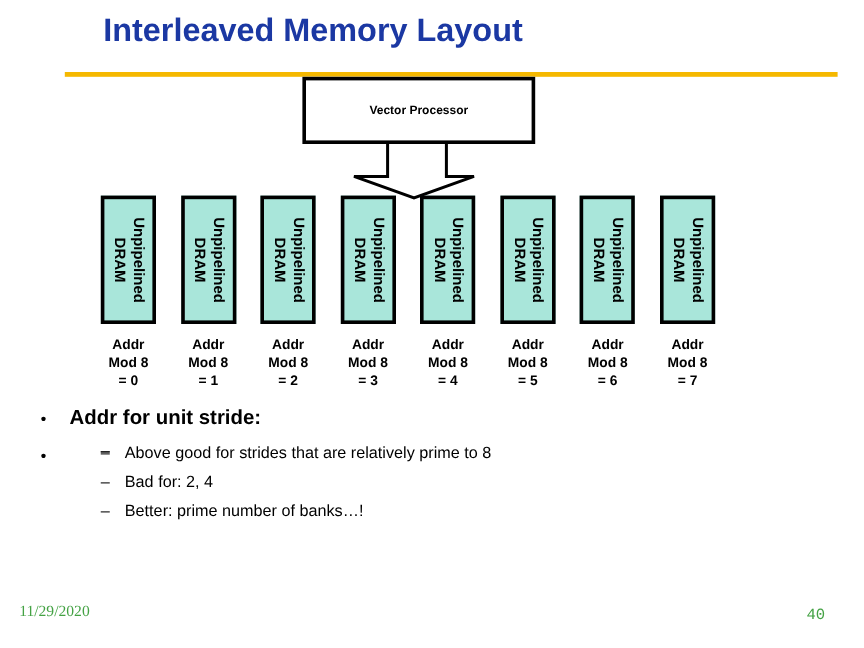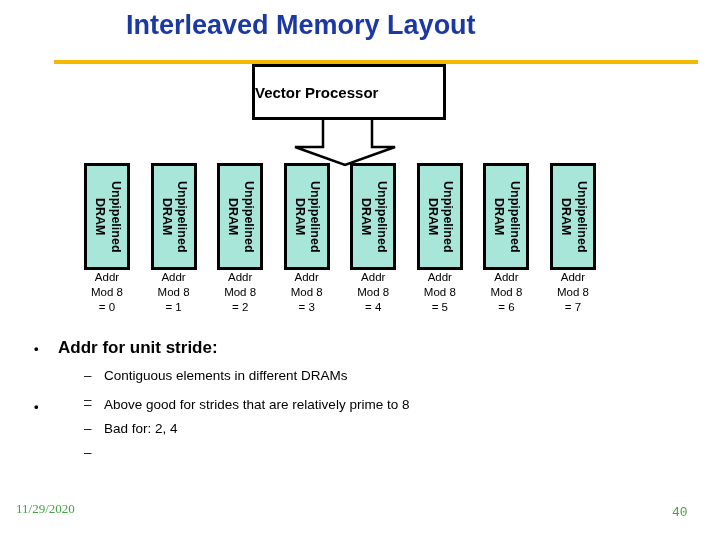--- a/index.html
+++ b/index.html
@@ -1,41 +1,41 @@
 <!DOCTYPE html>
 <html style="--title-color: #1B38A3; --accent: #F5B800; --bank-fill: #A9E6DA; --footer-green: #44A244;"><head>
 <meta charset="utf-8">
 <style>
   html,body{margin:0;padding:0;background:#ffffff;}
   .slide{position:relative;width:720px;height:540px;background:#ffffff;overflow:hidden;
          font-family:"Liberation Sans",sans-serif;color:#000;}
 
   
   .title{position:absolute;left:86px;top:10px;font-size:27px;font-weight:bold;
-         color:var(--title-color,#1B38A3);letter-spacing:0px;margin-left:40px;}
+         color:var(--title-color,#1B38A3);letter-spacing:0px;}
   .accent-line{position:absolute;left:54px;top:60px;width:644px;height:4px;
          background:var(--accent,#F5B800);}
 
   
   .vp-box{position:absolute;left:252px;top:64px;width:194px;height:56px;box-sizing:border-box;
-          border:3px solid #000;background:#fff;display:flex;align-items:center;justify-content:flex-start;
-          font-weight:bold;font-size:15px;z-index:2;}
+          border:3px solid #000;background:#fff;display:flex;align-items:center;justify-content:center;
+          font-weight:bold;font-size:10px;z-index:2;}
 
   
   .arrow-svg{position:absolute;left:293px;top:117px;z-index:1;}
 
   
   .banks-row{position:absolute;left:84px;top:163px;width:512px;display:flex;
              justify-content:space-between;}
   .bank-col{width:46px;display:flex;flex-direction:column;align-items:center;}
   .bank-box{width:46px;height:107px;box-sizing:border-box;border:3px solid #000;
             background:var(--bank-fill,#A9E6DA);display:flex;align-items:center;justify-content:center;}
   .vtext{writing-mode:vertical-rl;text-orientation:mixed;font-weight:bold;font-size:12.5px;
          line-height:1.25;text-align:center;white-space:nowrap;}
-  .bank-addr{width:66px;text-align:center;font-weight:normal;font-size:11.5px;
+  .bank-addr{width:66px;margin-top:11px;text-align:center;font-weight:bold;font-size:11.5px;
              line-height:15px;}
 
   
   .bullets{position:absolute;left:0;top:337px;width:720px;}
   .bullet-item{position:relative;}
   .bullet-item.l1{padding-left:58px;font-size:17px;font-weight:bold;line-height:22px;margin:0 0 7px 0;}
   .bullet-item.l1 .marker{position:absolute;left:34px;top:1px;font-size:13px;}
   .bullet-item.l2{padding-left:104px;font-size:13.5px;font-weight:normal;line-height:20px;margin:0 0 4px 0;}
   .bullet-item.l2 .marker{position:absolute;left:84px;top:0;font-size:13.5px;}
   .bullet-item.l1 + .bullet-item.l2{margin-top:3px;}
@@ -170,37 +170,37 @@
   </div>
     </div>
 
   <div class="bullets">
       <div class="bullet-item l1">
     <span class="marker">•</span>
     <span class="btext">Addr for unit stride:</span>
   </div>
       <div class="bullet-item l2">
     <span class="marker">–</span>
-    <span class="btext">Contiguous elements in different DRAMs</span>
   </div>
       <div class="bullet-item l2">
     <span class="marker">–</span>
   </div>
       <div class="bullet-item l1">
     <span class="marker">•</span>
   </div>
       <div class="bullet-item l2">
     <span class="marker">–</span>
     <span class="btext">Above good for strides that are relatively prime to 8</span>
   </div>
       <div class="bullet-item l2">
     <span class="marker">–</span>
     <span class="btext">Bad for: 2, 4</span>
   </div>
       <div class="bullet-item l2">
     <span class="marker">–</span>
+    <span class="btext">Better: prime number of banks…!</span>
   </div>
     </div>
 
   <div class="footer-date">11/29/2020</div>
   <div class="footer-page">40</div>
 
 </div>
 
 </body></html>

